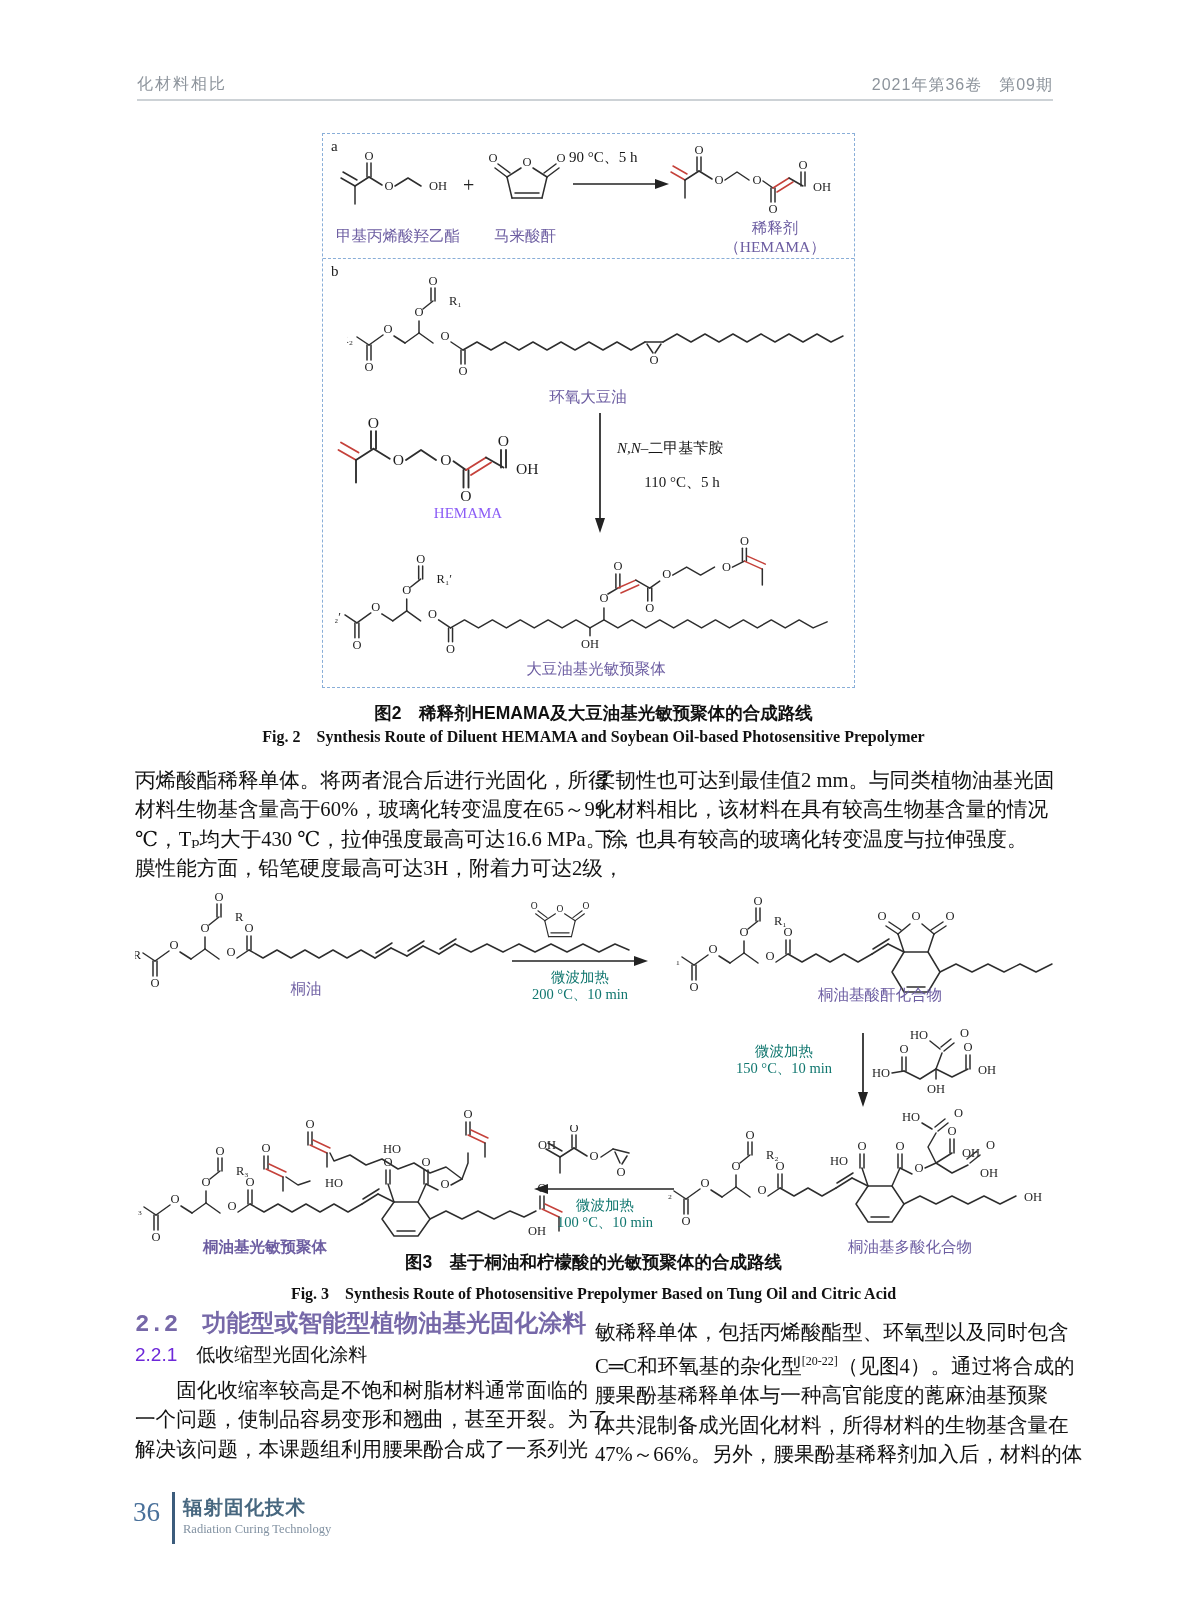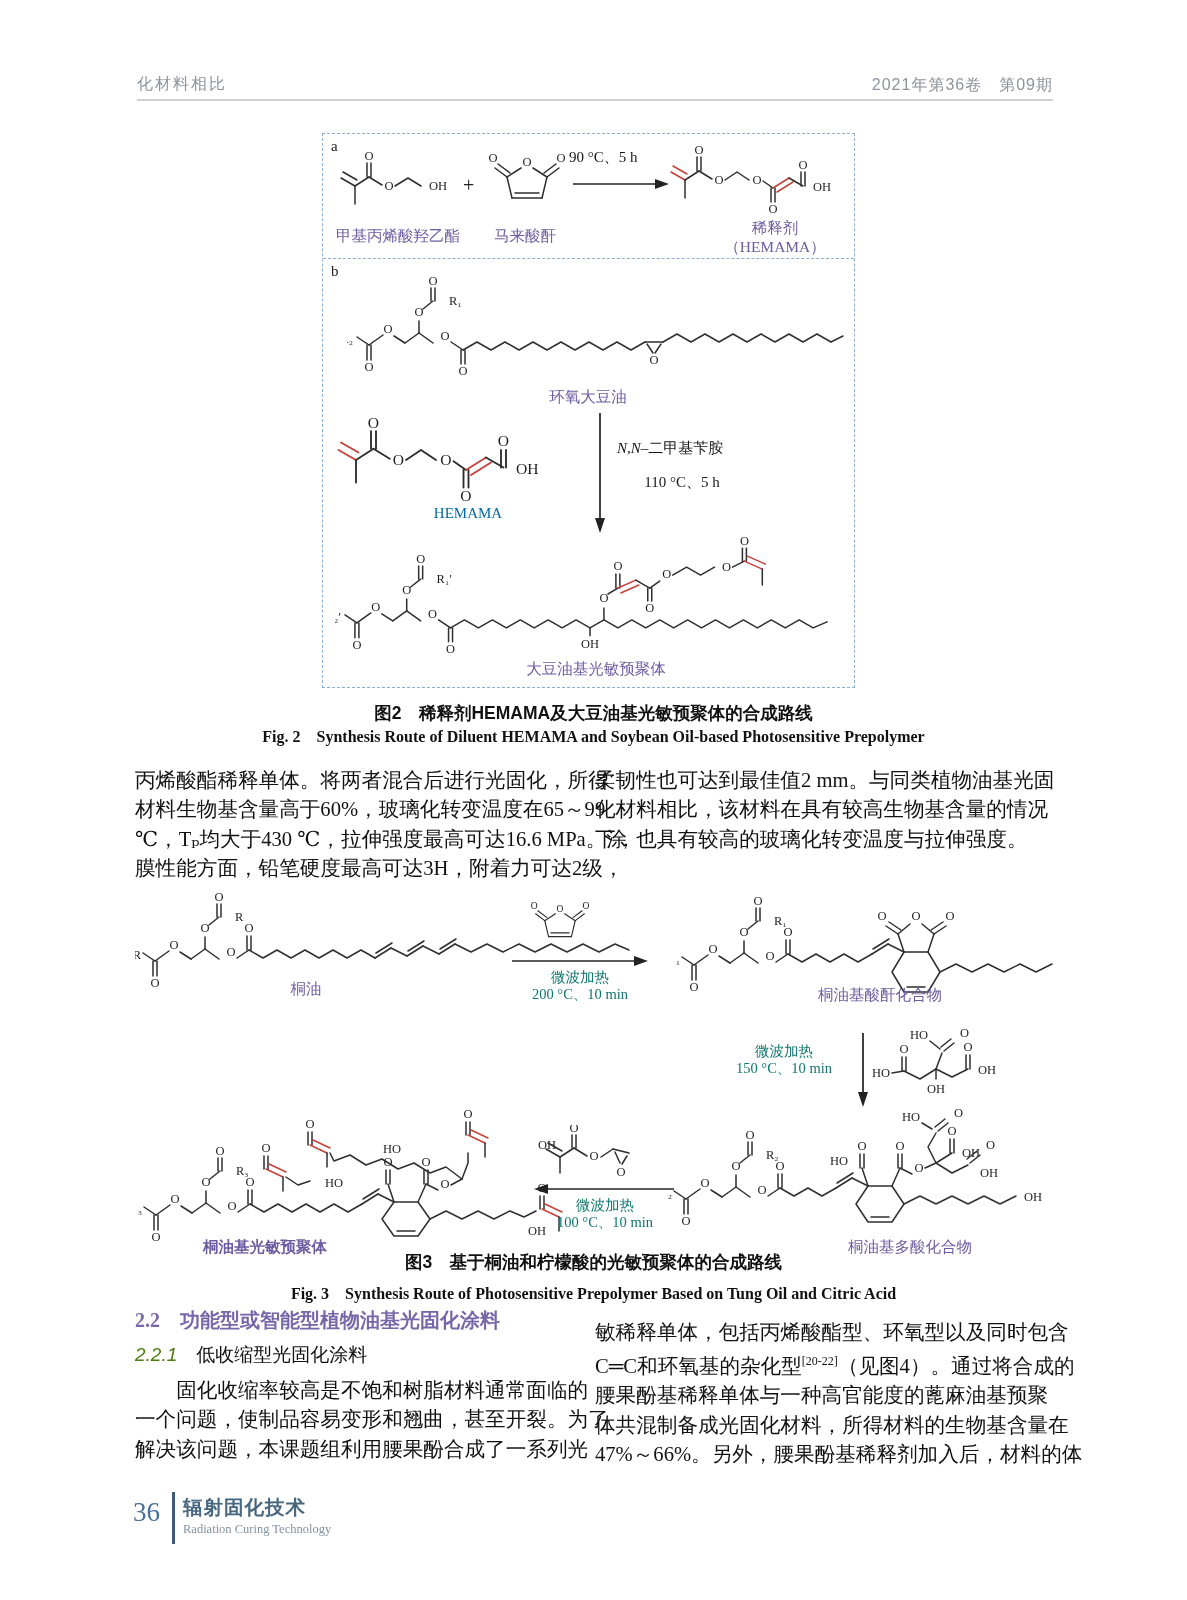--- a/index.html
+++ b/index.html
@@ -15,33 +15,33 @@
   .panel-a{height:125px;border-bottom:1.6px dashed #89aed8;box-sizing:border-box;}
   .panel-b{height:427px;}
   .plet{font-size:15px;color:#222;}
   
   svg.struct line,svg.struct polyline{stroke:#2e2e2e;stroke-width:1.5;fill:none;stroke-linecap:round;stroke-linejoin:round;}
   svg.struct .rd{stroke:#c5413a;}
   svg.struct text{font:12.5px "Liberation Serif","DejaVu Serif",serif;fill:#1d1d1d;}
   svg.arrow line{stroke:#222;stroke-width:1.7;}
   svg.arrow polygon{fill:#222;stroke:none;}
   .plab{font-size:15.5px;color:#6c5da1;text-align:center;line-height:19px;}
-  .blab{font-size:15px;color:#0369a1;text-align:center;}
+  .blab{font-size:15px;color:#8b5cf6;text-align:center;}
   .cond{font-size:15px;color:#161616;text-align:left;line-height:18px;}
   .cond3{font-size:14.5px;color:#0f766e;text-align:center;line-height:17px;}
   .plus{font-size:20px;color:#222;}
   
   .capzh{width:100%;text-align:center;font-family:"Liberation Sans","DejaVu Sans",sans-serif;
          font-weight:bold;font-size:17.5px;color:#111;}
   .capen{width:100%;text-align:center;font-weight:bold;font-size:16px;color:#111;}
   
   .col{font-size:20.6px;line-height:29.3px;color:#111;white-space:nowrap;}
-  .h1p{font-family:Liberation Serif, serif;font-weight:600;font-size:20px;color:#7668a8;}
+  .h1p{font-family:Liberation Mono, monospace;font-weight:600;font-size:24px;color:#7668a8;}
   .h2p{font-family:"Liberation Sans","DejaVu Sans",sans-serif;font-size:19px;color:#111;}
-  .h2p .num{color:#4d7c0f;font-style:italic;}
+  .h2p .num{color:#6d28d9;}
   sup.ref{font-size:12px;}
   
   .fpage{font-size:27px;color:#49709a;}
   .fbar{width:3px;background:#3c5c7c;}
   .fzh{font-family:"Liberation Sans","DejaVu Sans",sans-serif;font-weight:bold;font-size:19.5px;color:#47677f;letter-spacing:1px;}
   .fen{font-size:12.5px;color:#8292a2;}
 </style>
 </head>
 <body>
 

